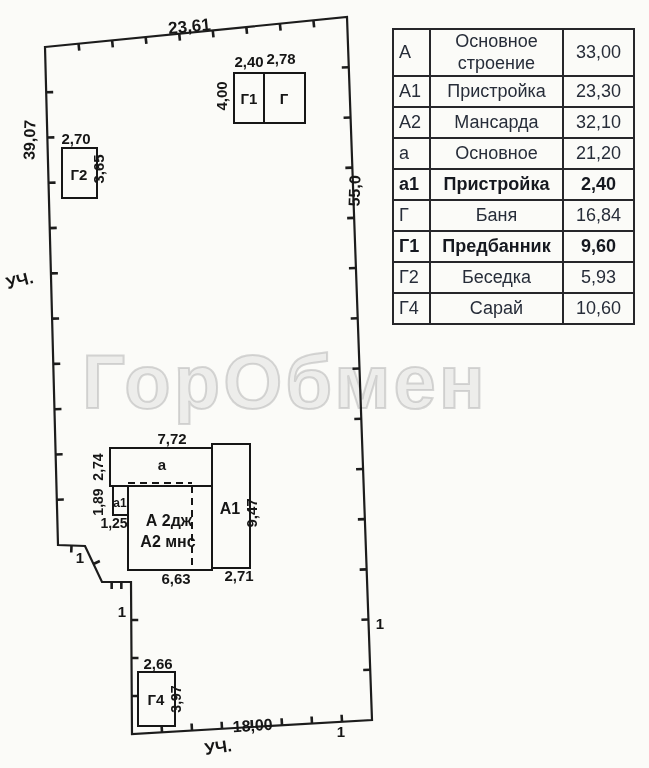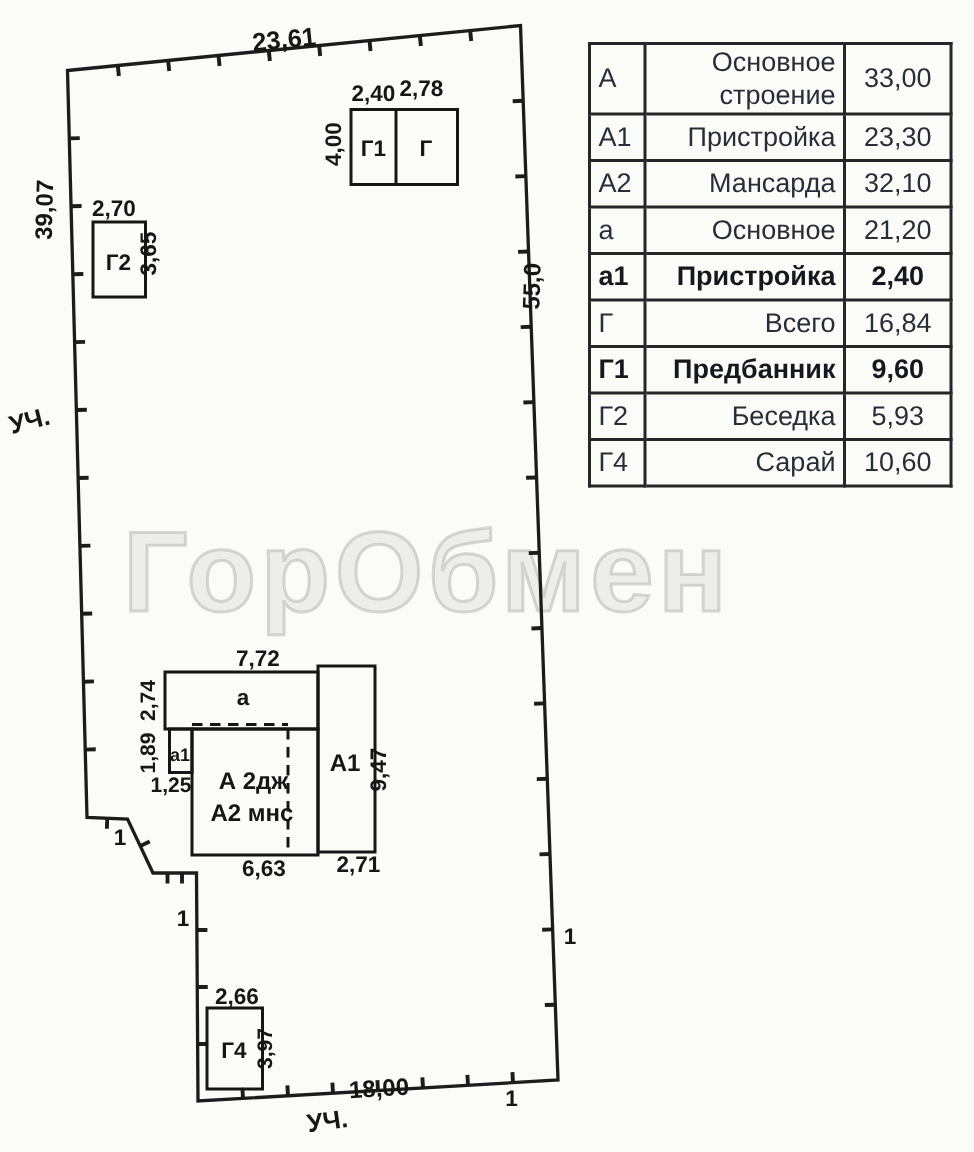--- a/index.html
+++ b/index.html
@@ -31,21 +31,21 @@
   table.area-table{
     position:absolute;left:392px;top:28px;width:241px;z-index:2;
     border-collapse:collapse;table-layout:fixed;
     font-size:18px;line-height:1.2;color:#272d39;background:transparent;
   }
   table.area-table td{
     border:2px solid #26262a;padding:1px 5px;overflow:hidden;
   }
   table.area-table tr{height:31px}
   td.c-code{text-align:left}
-  td.c-name{text-align:right}
+  td.c-name{text-align:center}
   td.c-val{text-align:center;border-left-width:3px}
   tr.bold td{font-weight:bold;color:#15181f}
 </style>
 </head>
 <body>
 
 <div class="watermark">ГорОбмен</div>
 
 <svg class="plan" width="649" height="768" viewBox="0 0 649 768">
 
@@ -177,21 +177,21 @@
         <td class="c-name">Основное</td>
         <td class="c-val">21,20</td>
       </tr>
       <tr class="bold">
         <td class="c-code">а1</td>
         <td class="c-name">Пристройка</td>
         <td class="c-val">2,40</td>
       </tr>
       <tr>
         <td class="c-code">Г</td>
-        <td class="c-name">Всего</td>
+        <td class="c-name">Баня</td>
         <td class="c-val">16,84</td>
       </tr>
       <tr class="bold">
         <td class="c-code">Г1</td>
         <td class="c-name">Предбанник</td>
         <td class="c-val">9,60</td>
       </tr>
       <tr>
         <td class="c-code">Г2</td>
         <td class="c-name">Беседка</td>

